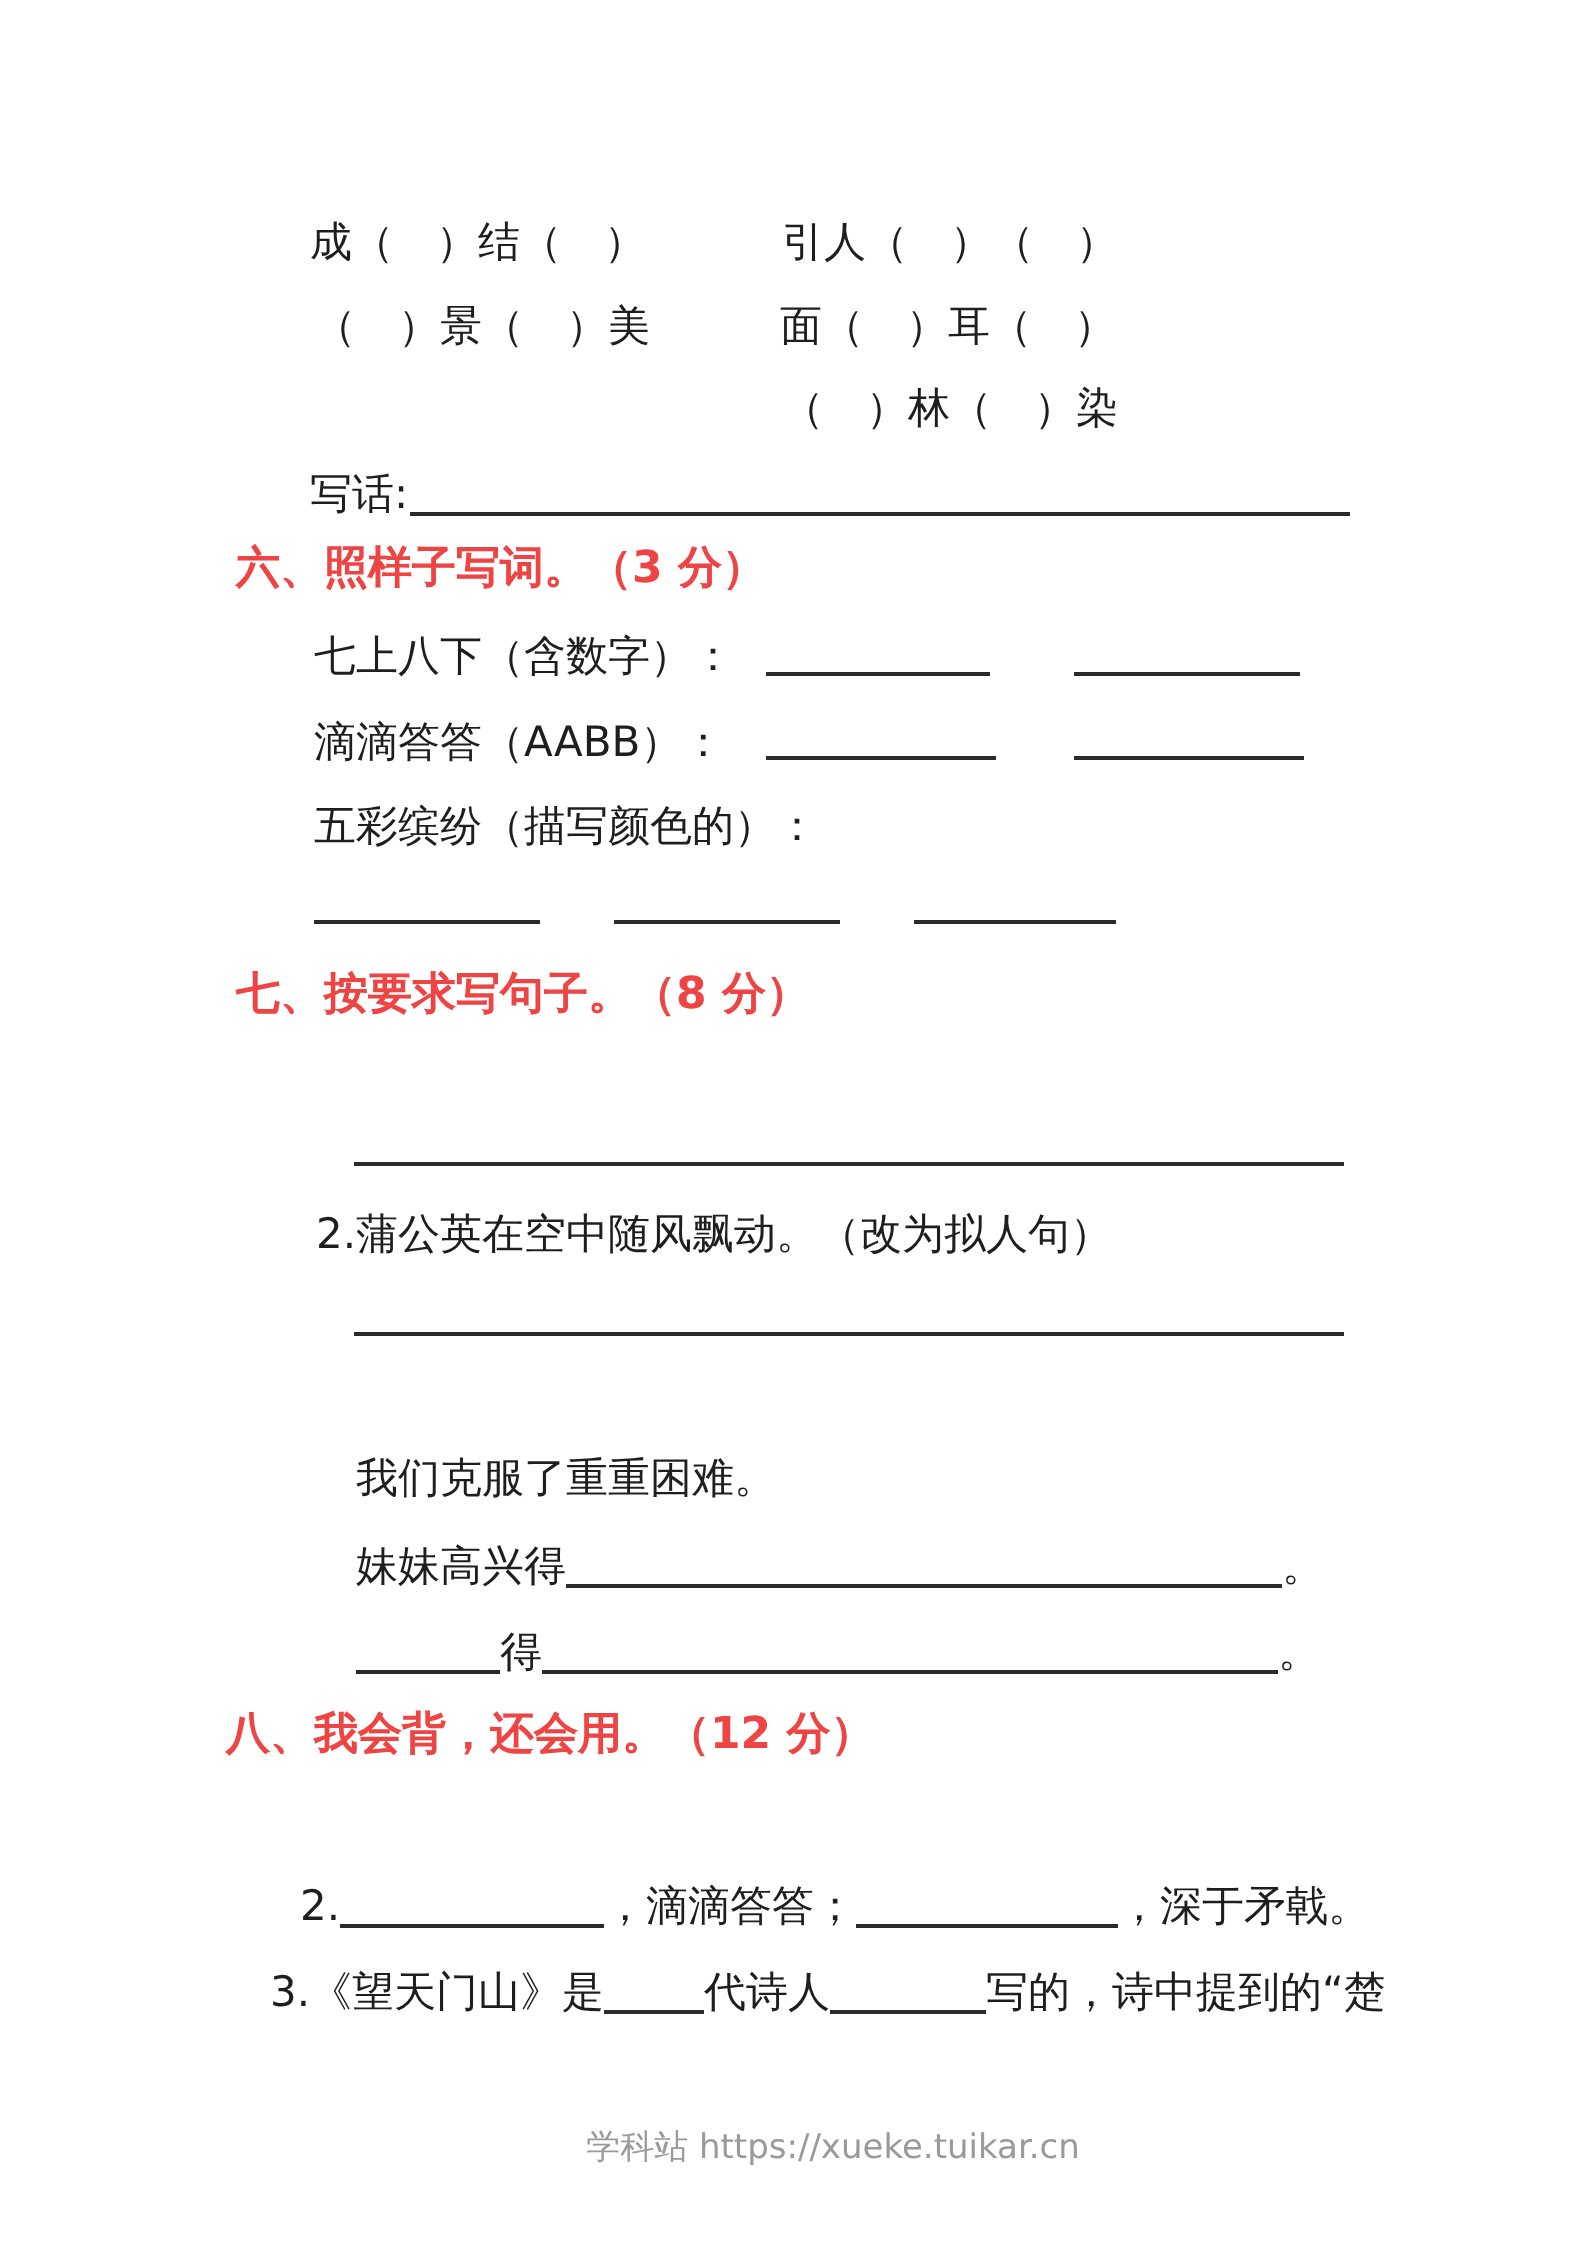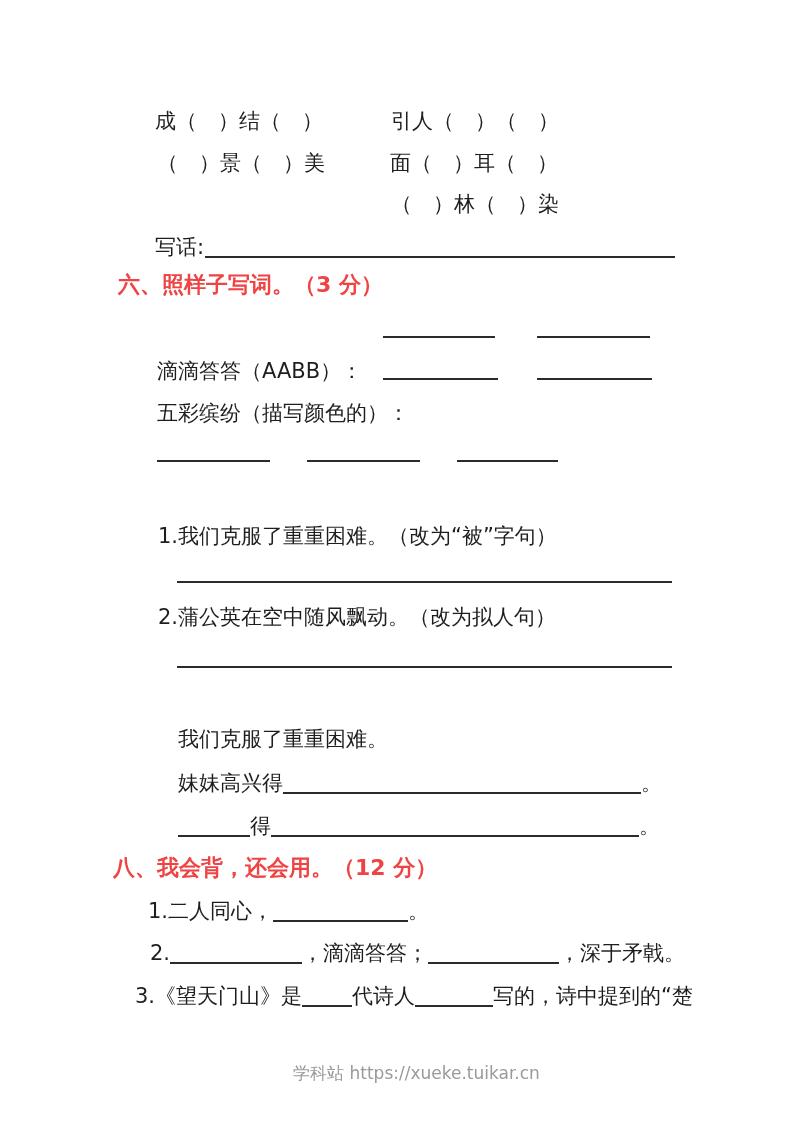--- a/index.html
+++ b/index.html
@@ -58,48 +58,48 @@
   <div class="t" style="left:157px;top:150px">（　）景（　）美</div>
   <div class="t" style="left:390px;top:150px">面（　）耳（　）</div>
 
   <div class="t" style="left:391px;top:191px">（　）林（　）染</div>
 
   <div class="t" style="left:155px;top:234px">写话:</div>
   <div class="u" style="left:205px;top:256px;width:470px"></div>
 
   <div class="h" style="left:118px;top:272px">六、照样子写词。（3 分）</div>
 
+  <div class="t" style="left:157px;top:315px">七上八下（含数字）：</div>
   <div class="u" style="left:383px;top:336px;width:112px"></div>
   <div class="u" style="left:537px;top:336px;width:113px"></div>
 
   <div class="t" style="left:157px;top:358px">滴滴答答（AABB）：</div>
   <div class="u" style="left:383px;top:378px;width:115px"></div>
   <div class="u" style="left:537px;top:378px;width:115px"></div>
 
   <div class="t" style="left:157px;top:400px">五彩缤纷（描写颜色的）：</div>
   <div class="u" style="left:157px;top:460px;width:113px"></div>
   <div class="u" style="left:307px;top:460px;width:113px"></div>
   <div class="u" style="left:457px;top:460px;width:101px"></div>
 
+  <div class="h" style="left:118px;top:485px">七、按要求写句子。（8 分）</div>
 
-  <div class="t" style="left:158px;top:523px">1.我们克服了重重困难。（改为“被”字句）</div>
   <div class="u" style="left:177px;top:581px;width:495px"></div>
 
   <div class="t" style="left:158px;top:604px">2.蒲公英在空中随风飘动。（改为拟人句）</div>
   <div class="u" style="left:177px;top:666px;width:495px"></div>
 
   <div class="t" style="left:178px;top:726px">我们克服了重重困难。</div>
 
   <div class="t" style="left:178px;top:770px"><span>妹妹高兴得</span><span class="b" style="width:358px"></span><span>。</span></div>
 
   <div class="t" style="left:178px;top:813px"><span class="b" style="width:72px"></span><span>得</span><span class="b" style="width:368px"></span><span>。</span></div>
 
   <div class="h" style="left:113px;top:855px">八、我会背，还会用。（12 分）</div>
 
-  <div class="t" style="left:148px;top:898px"><span>1.二人同心，</span><span class="b" style="width:135px"></span><span>。</span></div>
 
   <div class="t" style="left:150px;top:940px"><span>2.</span><span class="b" style="width:132px"></span><span>，滴滴答答；</span><span class="b" style="width:131px"></span><span>，深于矛戟。</span></div>
 
   <div class="t" style="left:135px;top:983px"><span>3.《望天门山》是</span><span class="b" style="width:50px"></span><span>代诗人</span><span class="b" style="width:78px"></span><span>写的，诗中提到的“楚</span></div>
 
   <div class="footer" style="top:1062px">学科站 https://xueke.tuikar.cn</div>
 
 </div>
 
 </body></html>

